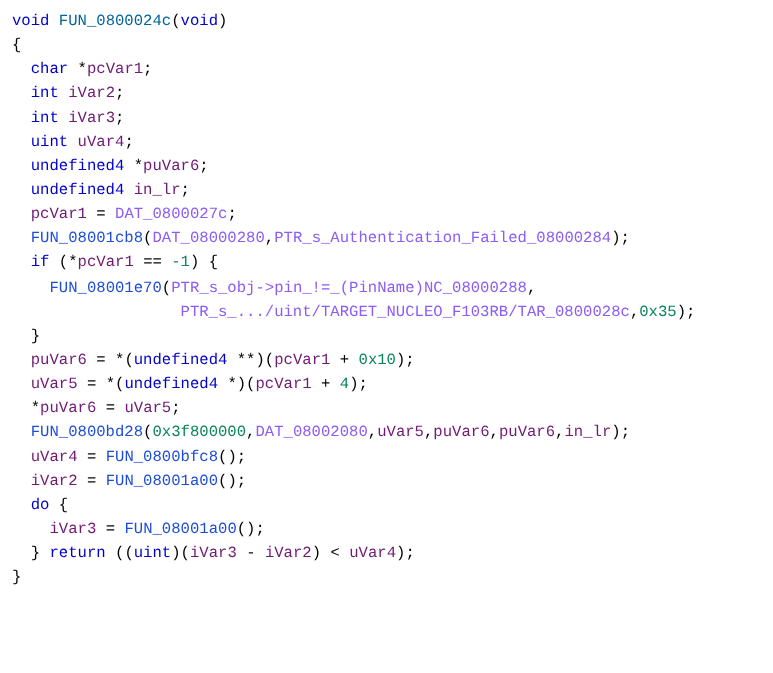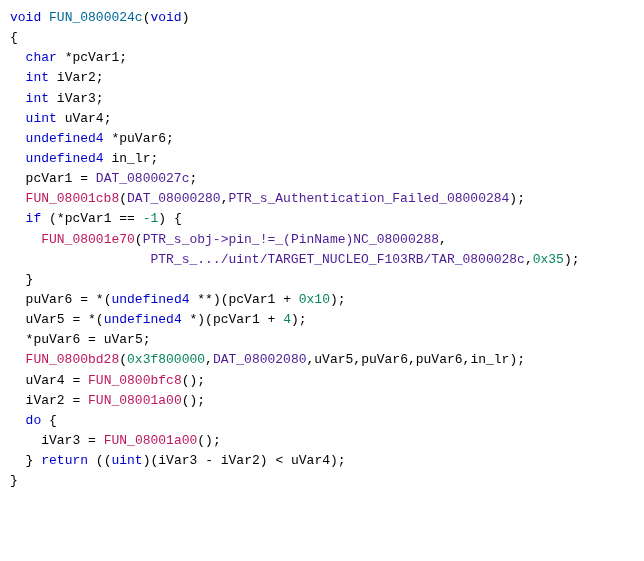--- a/index.html
+++ b/index.html
@@ -28,23 +28,23 @@
       padding: 0 10px;
       white-space: pre;
       line-height: 1.55;
     }
 
     .kw { color: #0000cc; font-weight: normal; }       
     .fn { color: #006699; }                            
     .op { color: #000000; }                             
     .num { color: #098658; }                            
     .punc { color: #000000; }
-    .blue-fn { color: #be185d; }
-    .dat { color: #4c1d95; margin-top: 20px; }
-    .param { color: #000000; }
+    .blue-fn { color: #1d4ed8; }
+    .dat { color: #8b5cf6; margin-top: 20px; }
+    .param { color: #701a75; }
   </style>
 </head>
 <body>
 
 <div class="code-container">
 
   <span class="code-line"><span class="kw">void</span> <span class="fn">FUN_0800024c</span><span class="punc">(</span><span class="kw">void</span><span class="punc">)</span></span>
 
   <span class="code-line"></span>
   <span class="code-line"><span class="punc">{</span></span>

